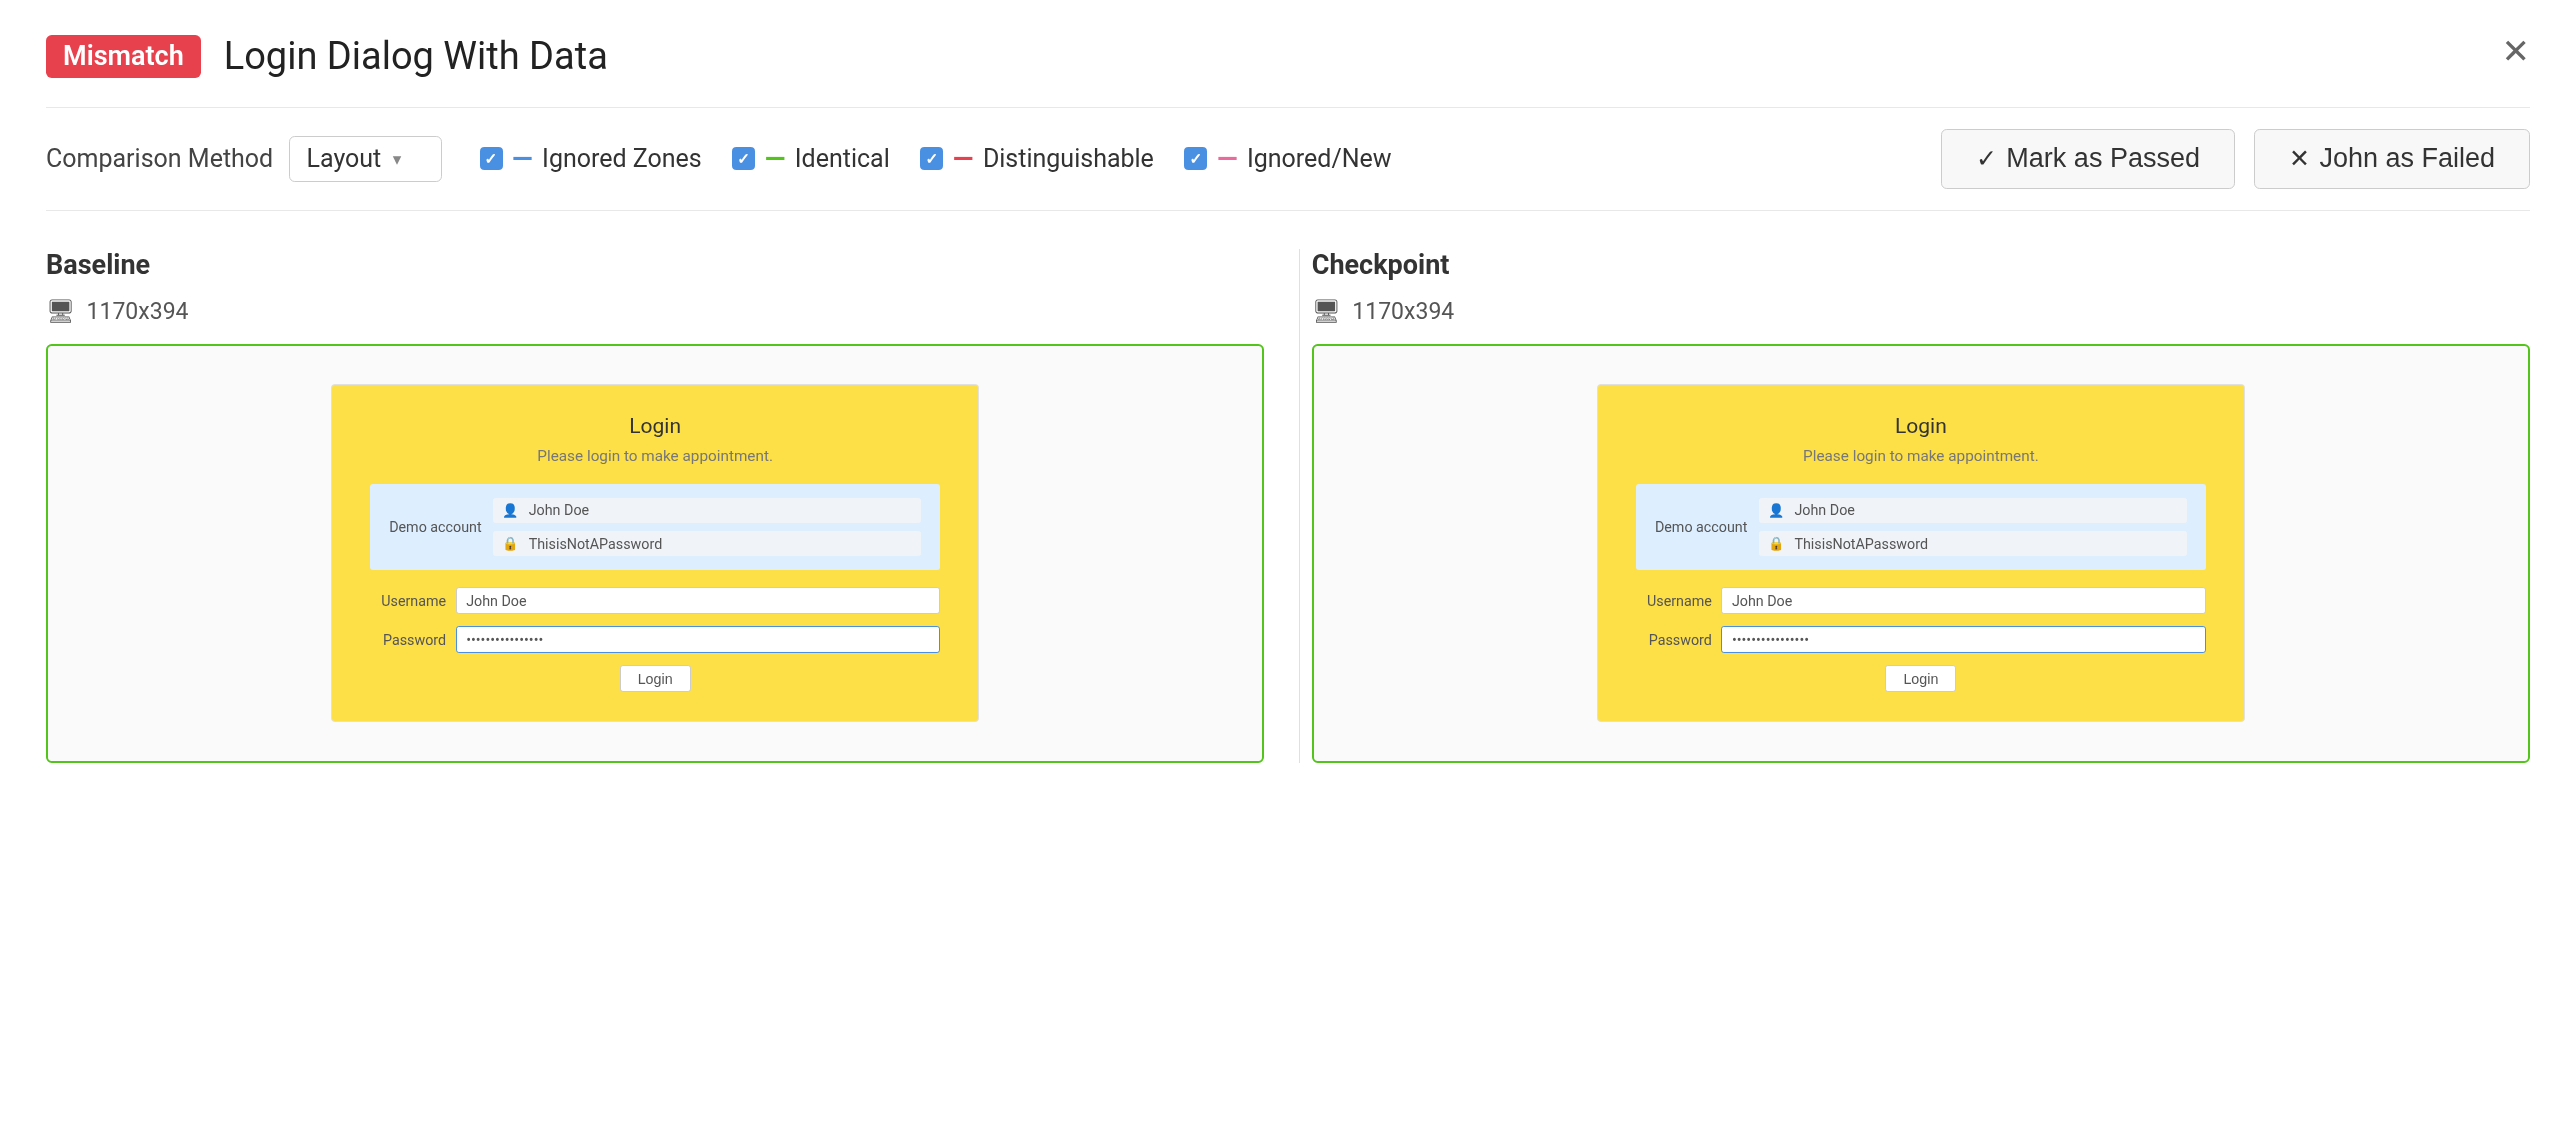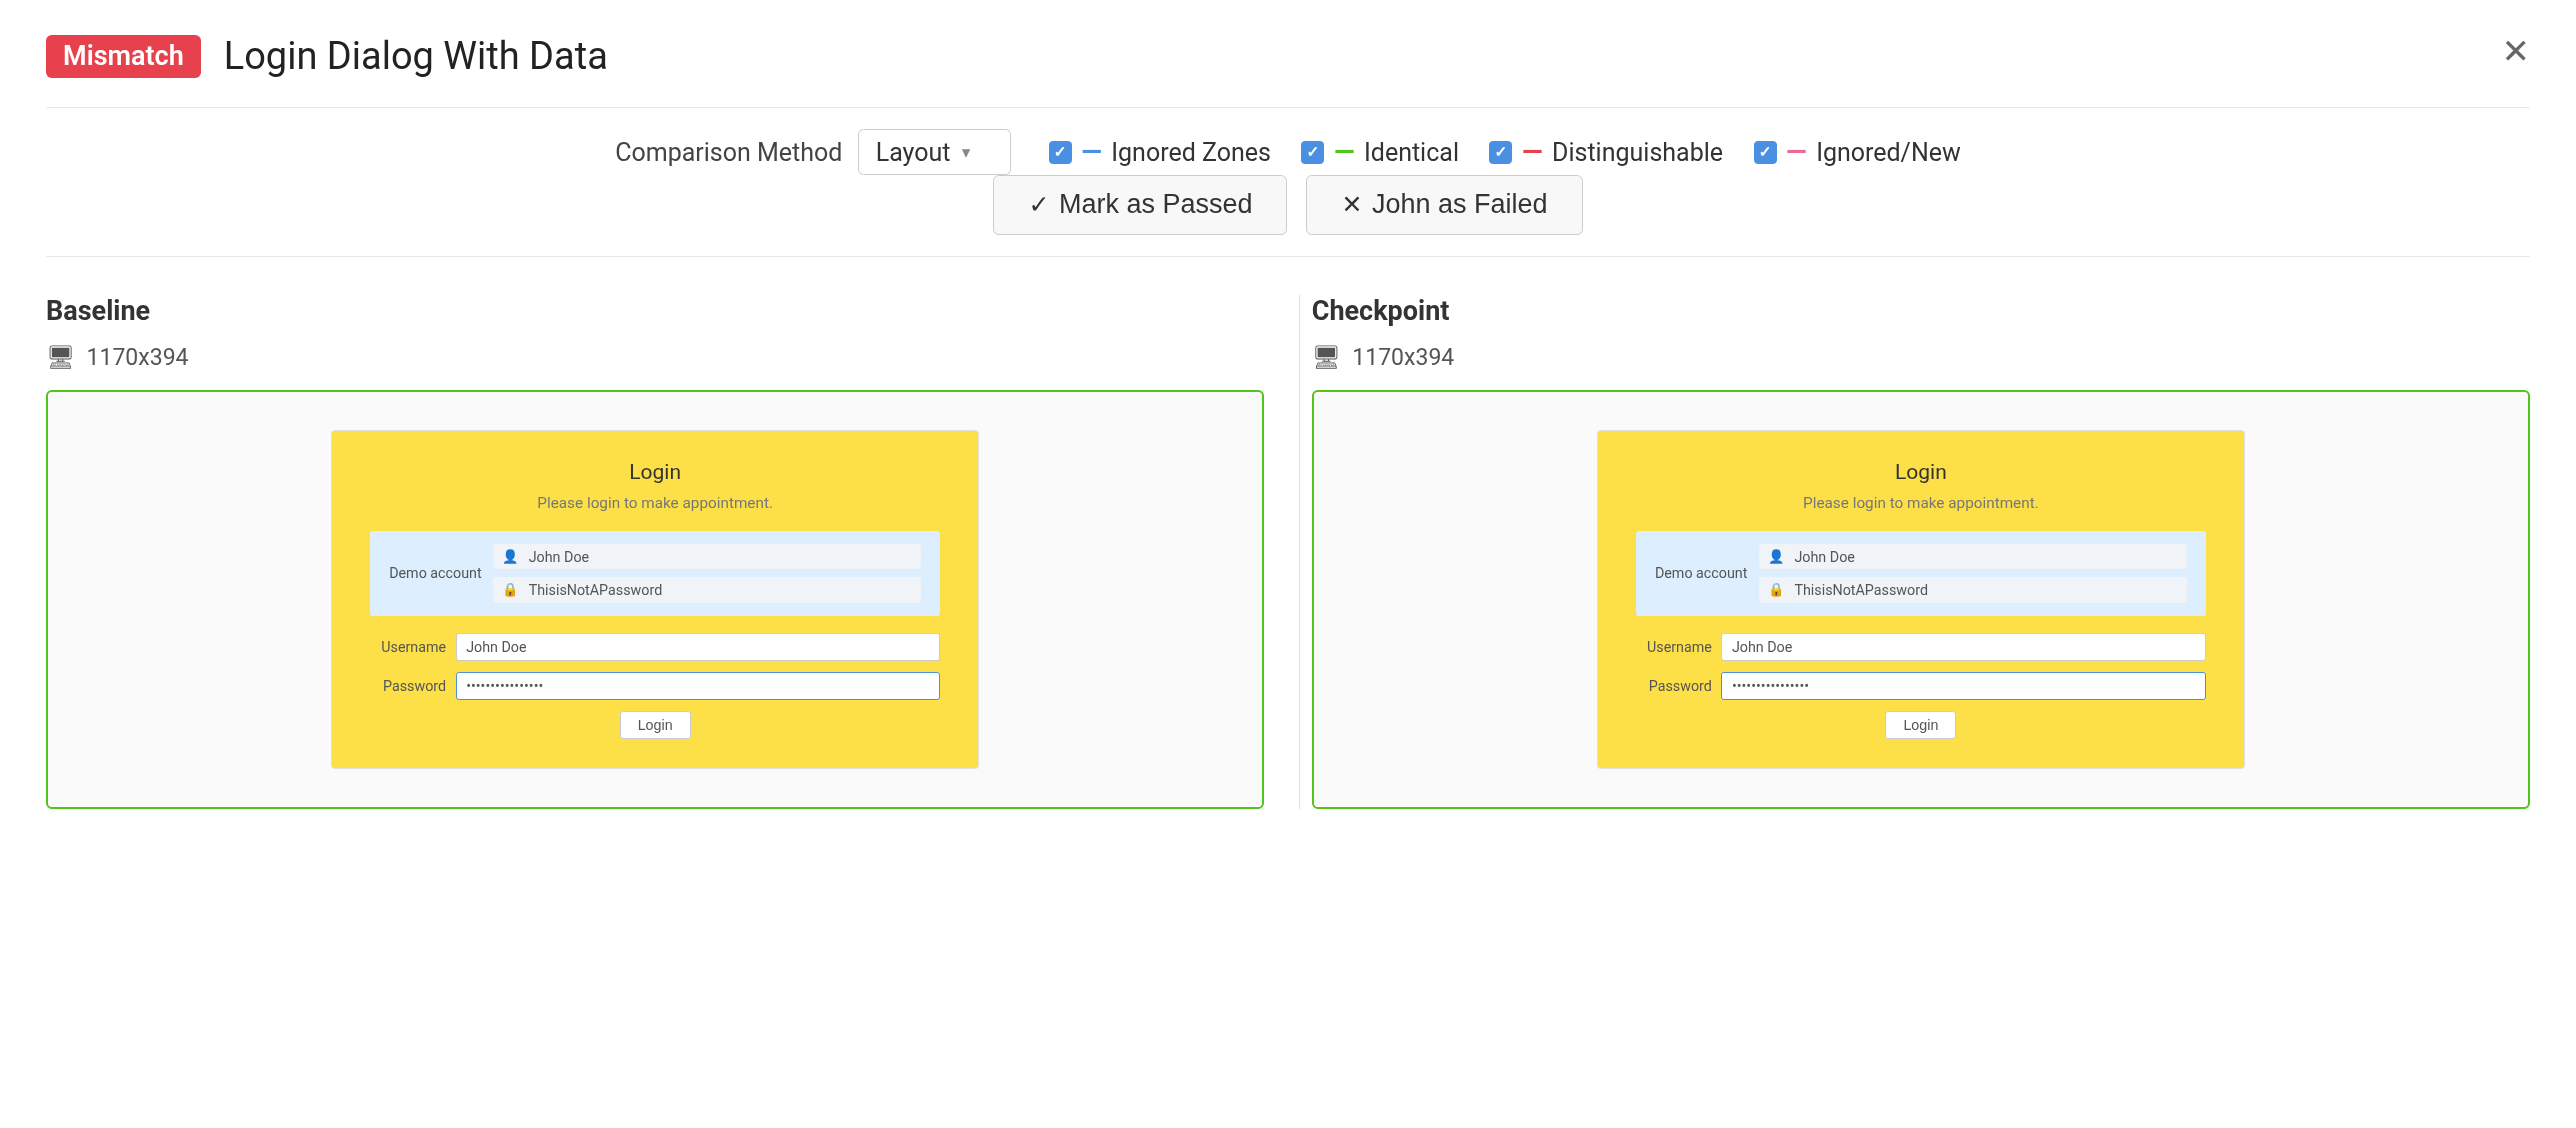--- a/index.html
+++ b/index.html
@@ -49,21 +49,20 @@
       line-height: 1;
     }
     .toolbar {
       display: flex;
       align-items: center;
       justify-content: space-between;
       padding: 21px 0;
       border-top: 1px solid #e8e8e8;
       border-bottom: 1px solid #e8e8e8;
       margin-bottom: 38px;
-      flex-direction: column;
     }
     .toolbar-left {
       display: flex;
       align-items: center;
       gap: 38px;
     }
     .comparison-method {
       display: flex;
       align-items: center;
       gap: 15.3px;

